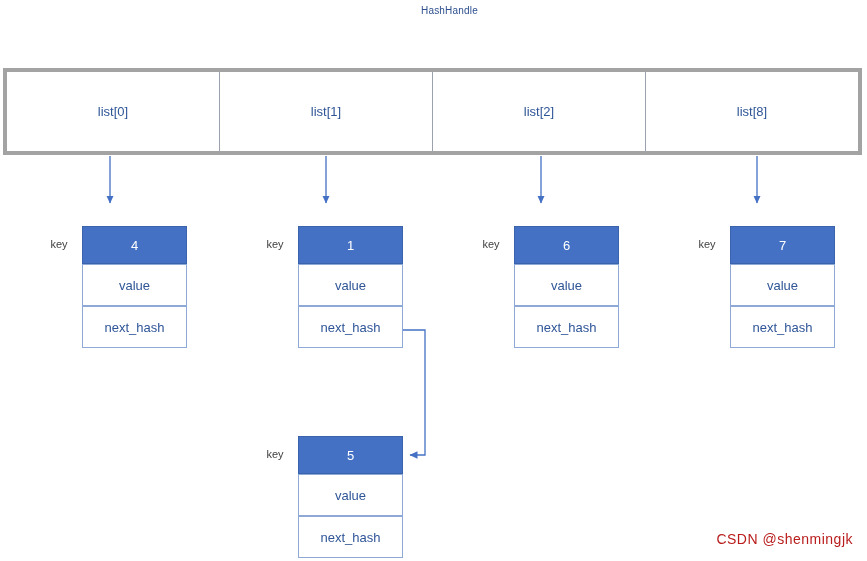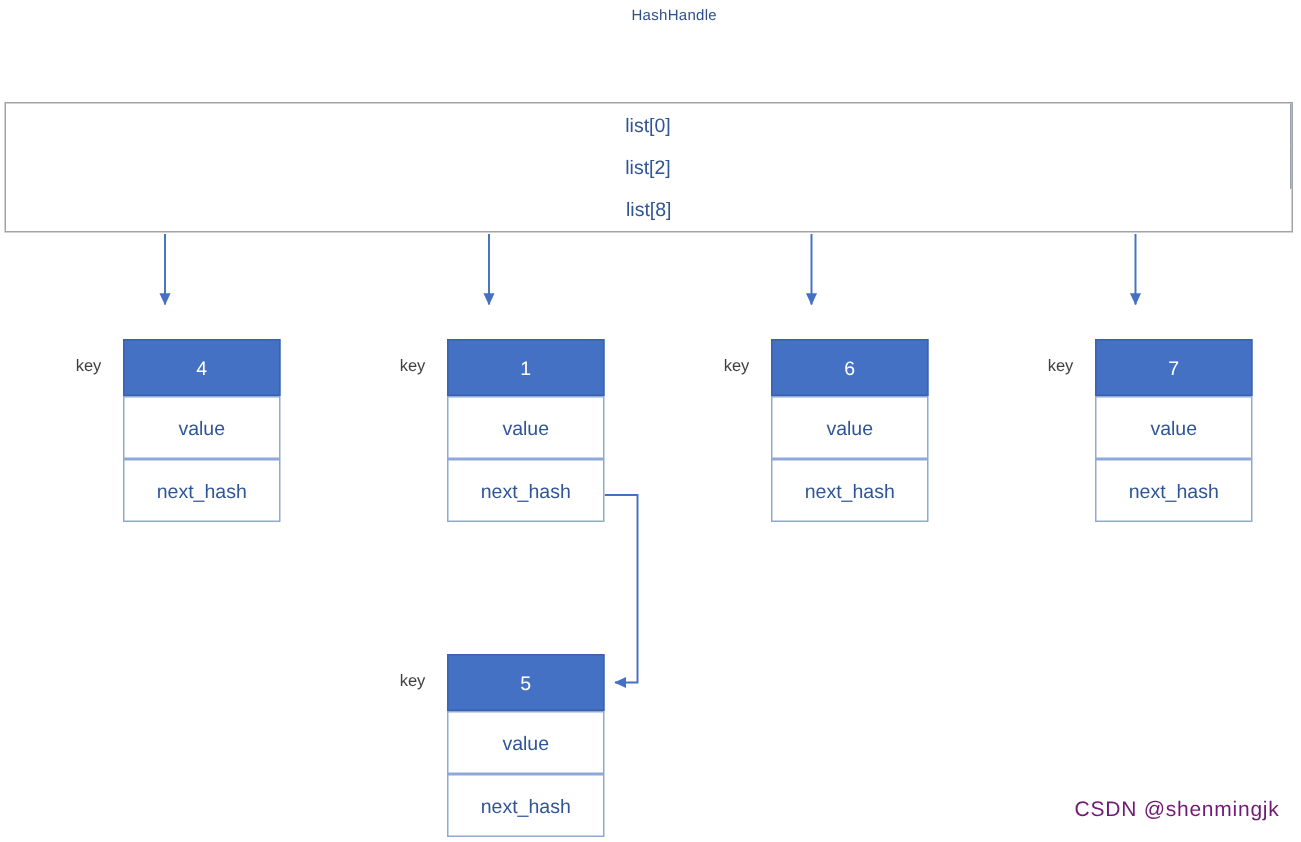--- a/index.html
+++ b/index.html
@@ -34,24 +34,23 @@
   }
 
   
   .hash-table {
     position: absolute;
     left: 3px;
     top: 68px;
     width: 859px;
     height: 87px;
     display: flex;
-    border: 1px solid #a3a3a3;
+    border: 4px solid #a3a3a3;
     box-sizing: border-box;
     background: #ffffff;
-    flex-direction: column;
   }
   .bucket-cell {
     flex: 1 1 0;
     border-right: 1px solid #9aa3ad;
     display: flex;
     align-items: center;
     justify-content: center;
     box-sizing: border-box;
     font-size: 13px;
     color: #2f5597;
@@ -107,34 +106,37 @@
     height: 561px;
     pointer-events: none;
   }
 
   
   .watermark {
     position: absolute;
     right: 14px;
     bottom: 14px;
     font-size: 14px;
-    color: #701a75;
+    color: #b91c1c;
     letter-spacing: 0.5px;
   }
 </style>
 </head>
 <body>
 
 <div id="canvas">
 
   <div class="diagram-title">HashHandle</div>
 
   <div class="hash-table">
     <div class="bucket-cell">
       <span>list[0]</span>
+    </div>
+    <div class="bucket-cell">
+      <span>list[1]</span>
     </div>
     <div class="bucket-cell">
       <span>list[2]</span>
     </div>
     <div class="bucket-cell">
       <span>list[8]</span>
     </div>
   </div>
 
   <svg id="wires" viewBox="0 0 867 561" xmlns="http://www.w3.org/2000/svg">

